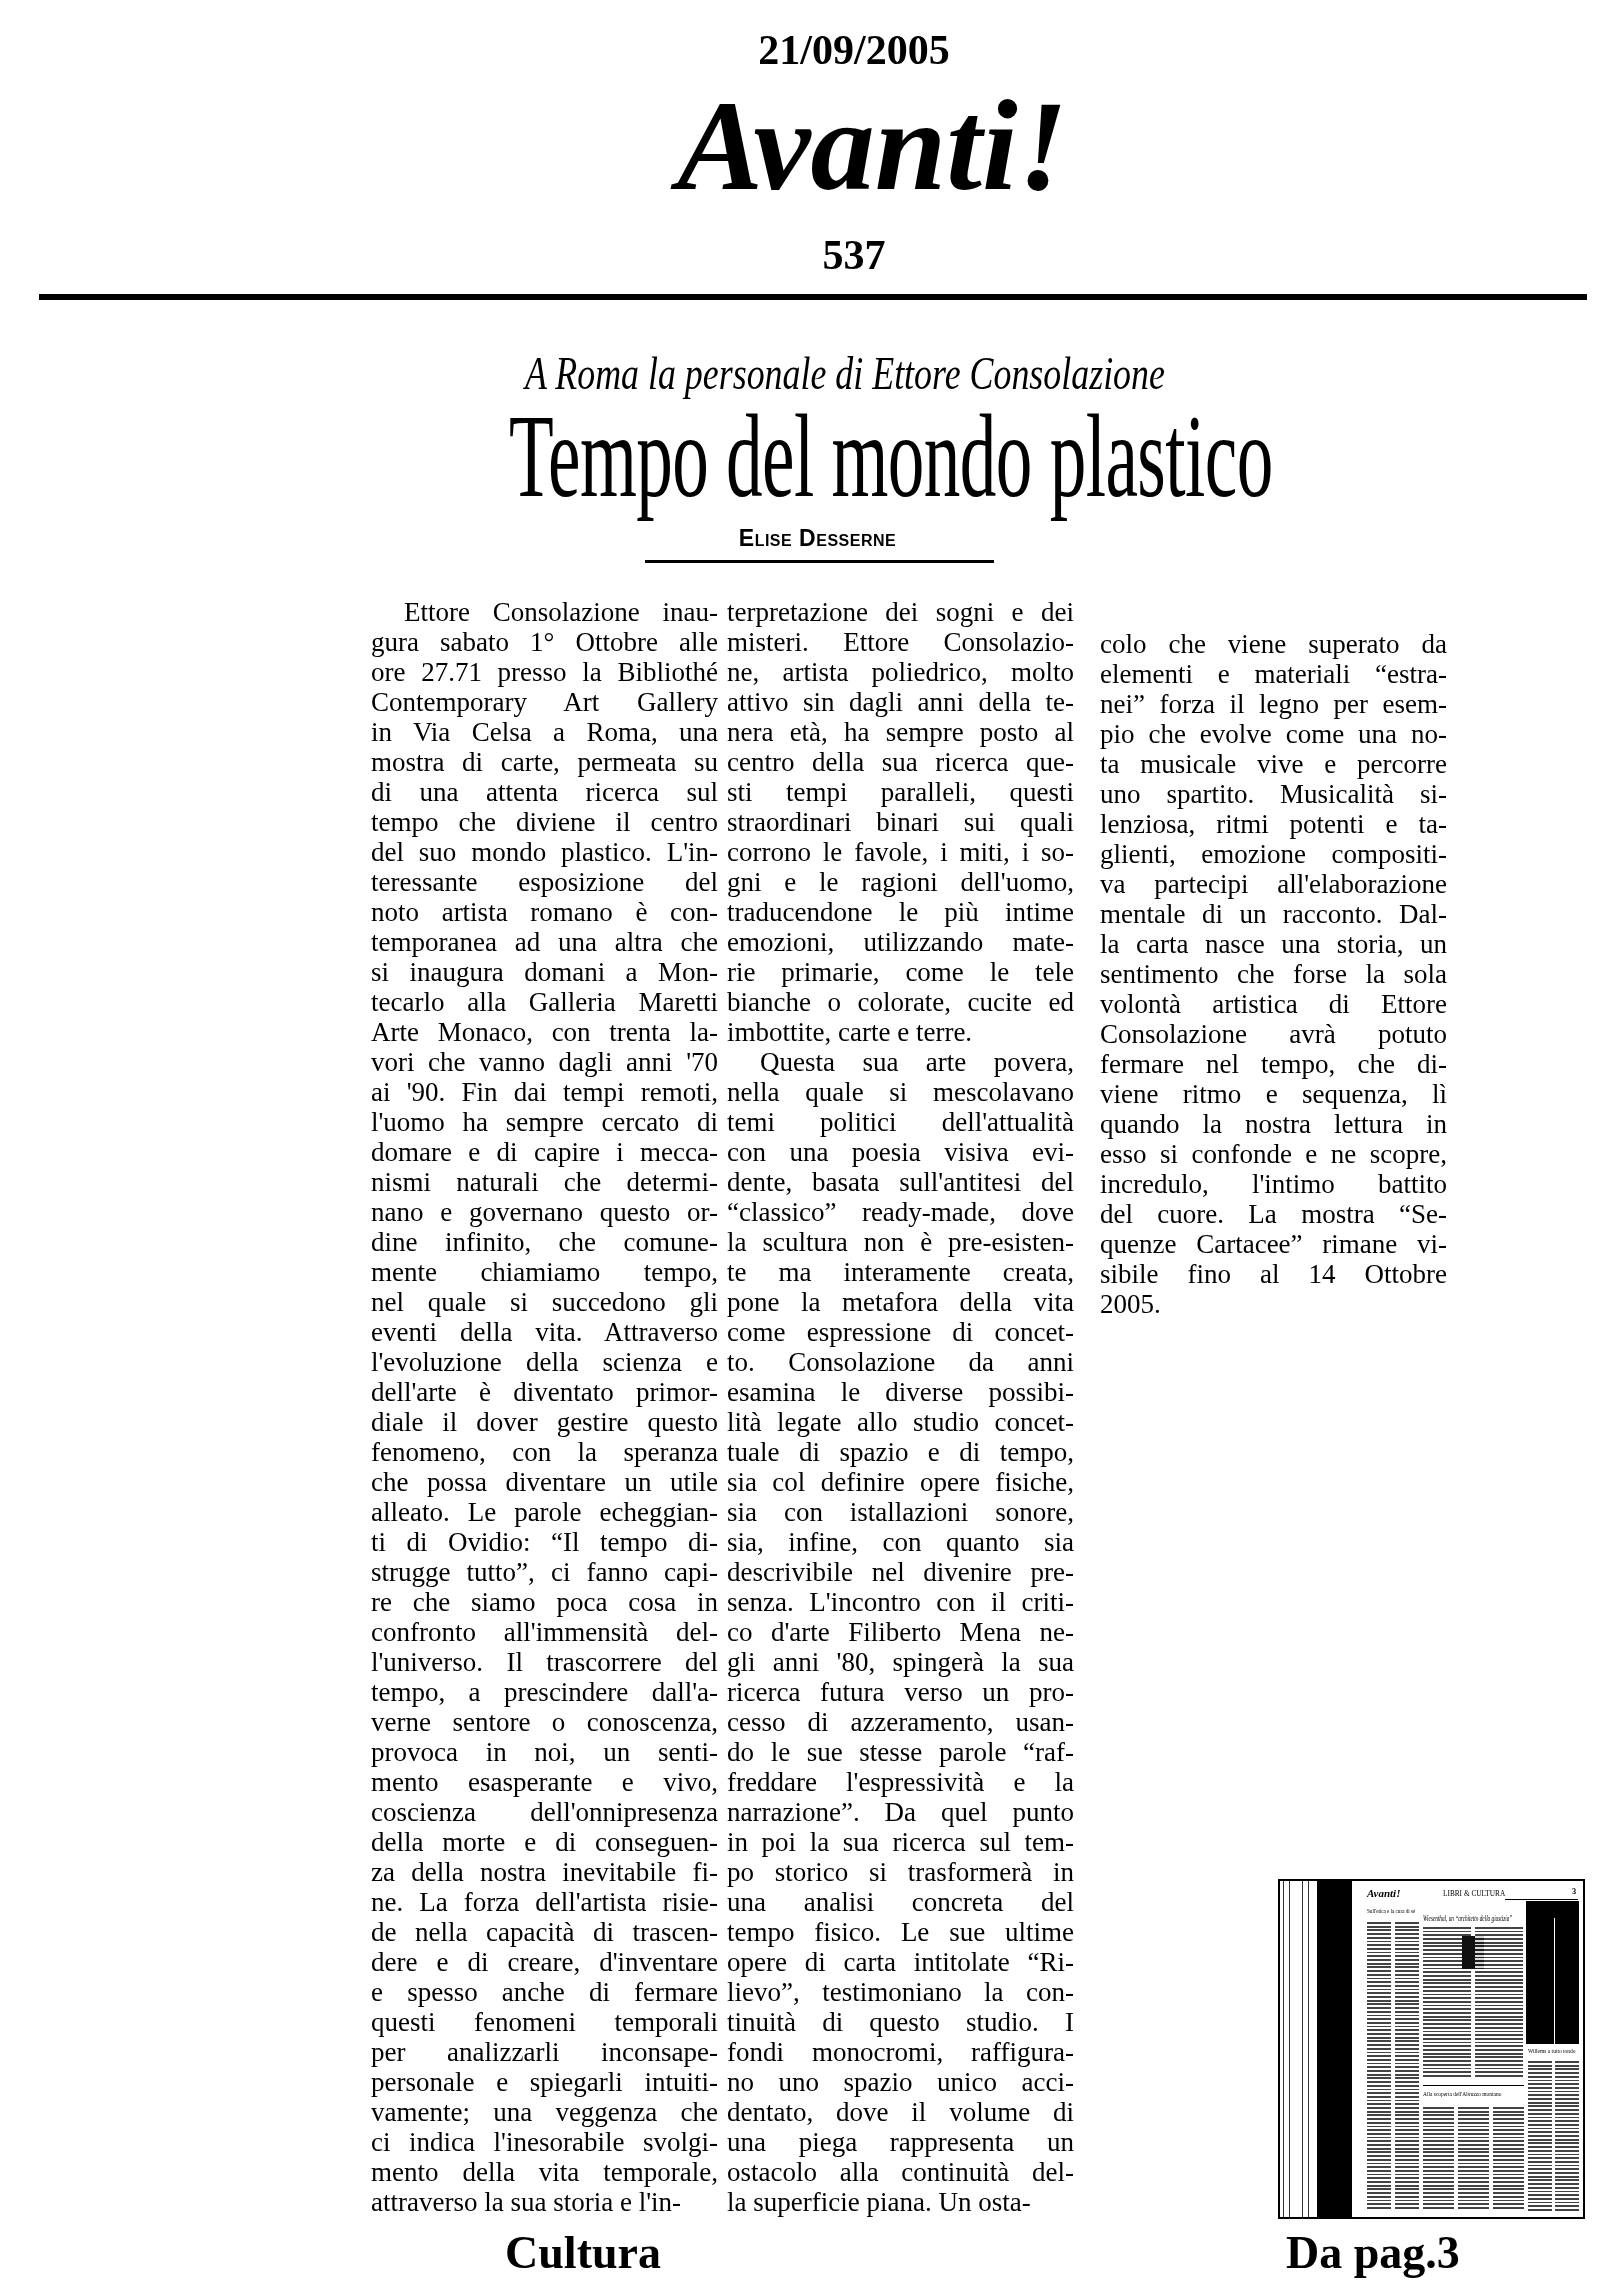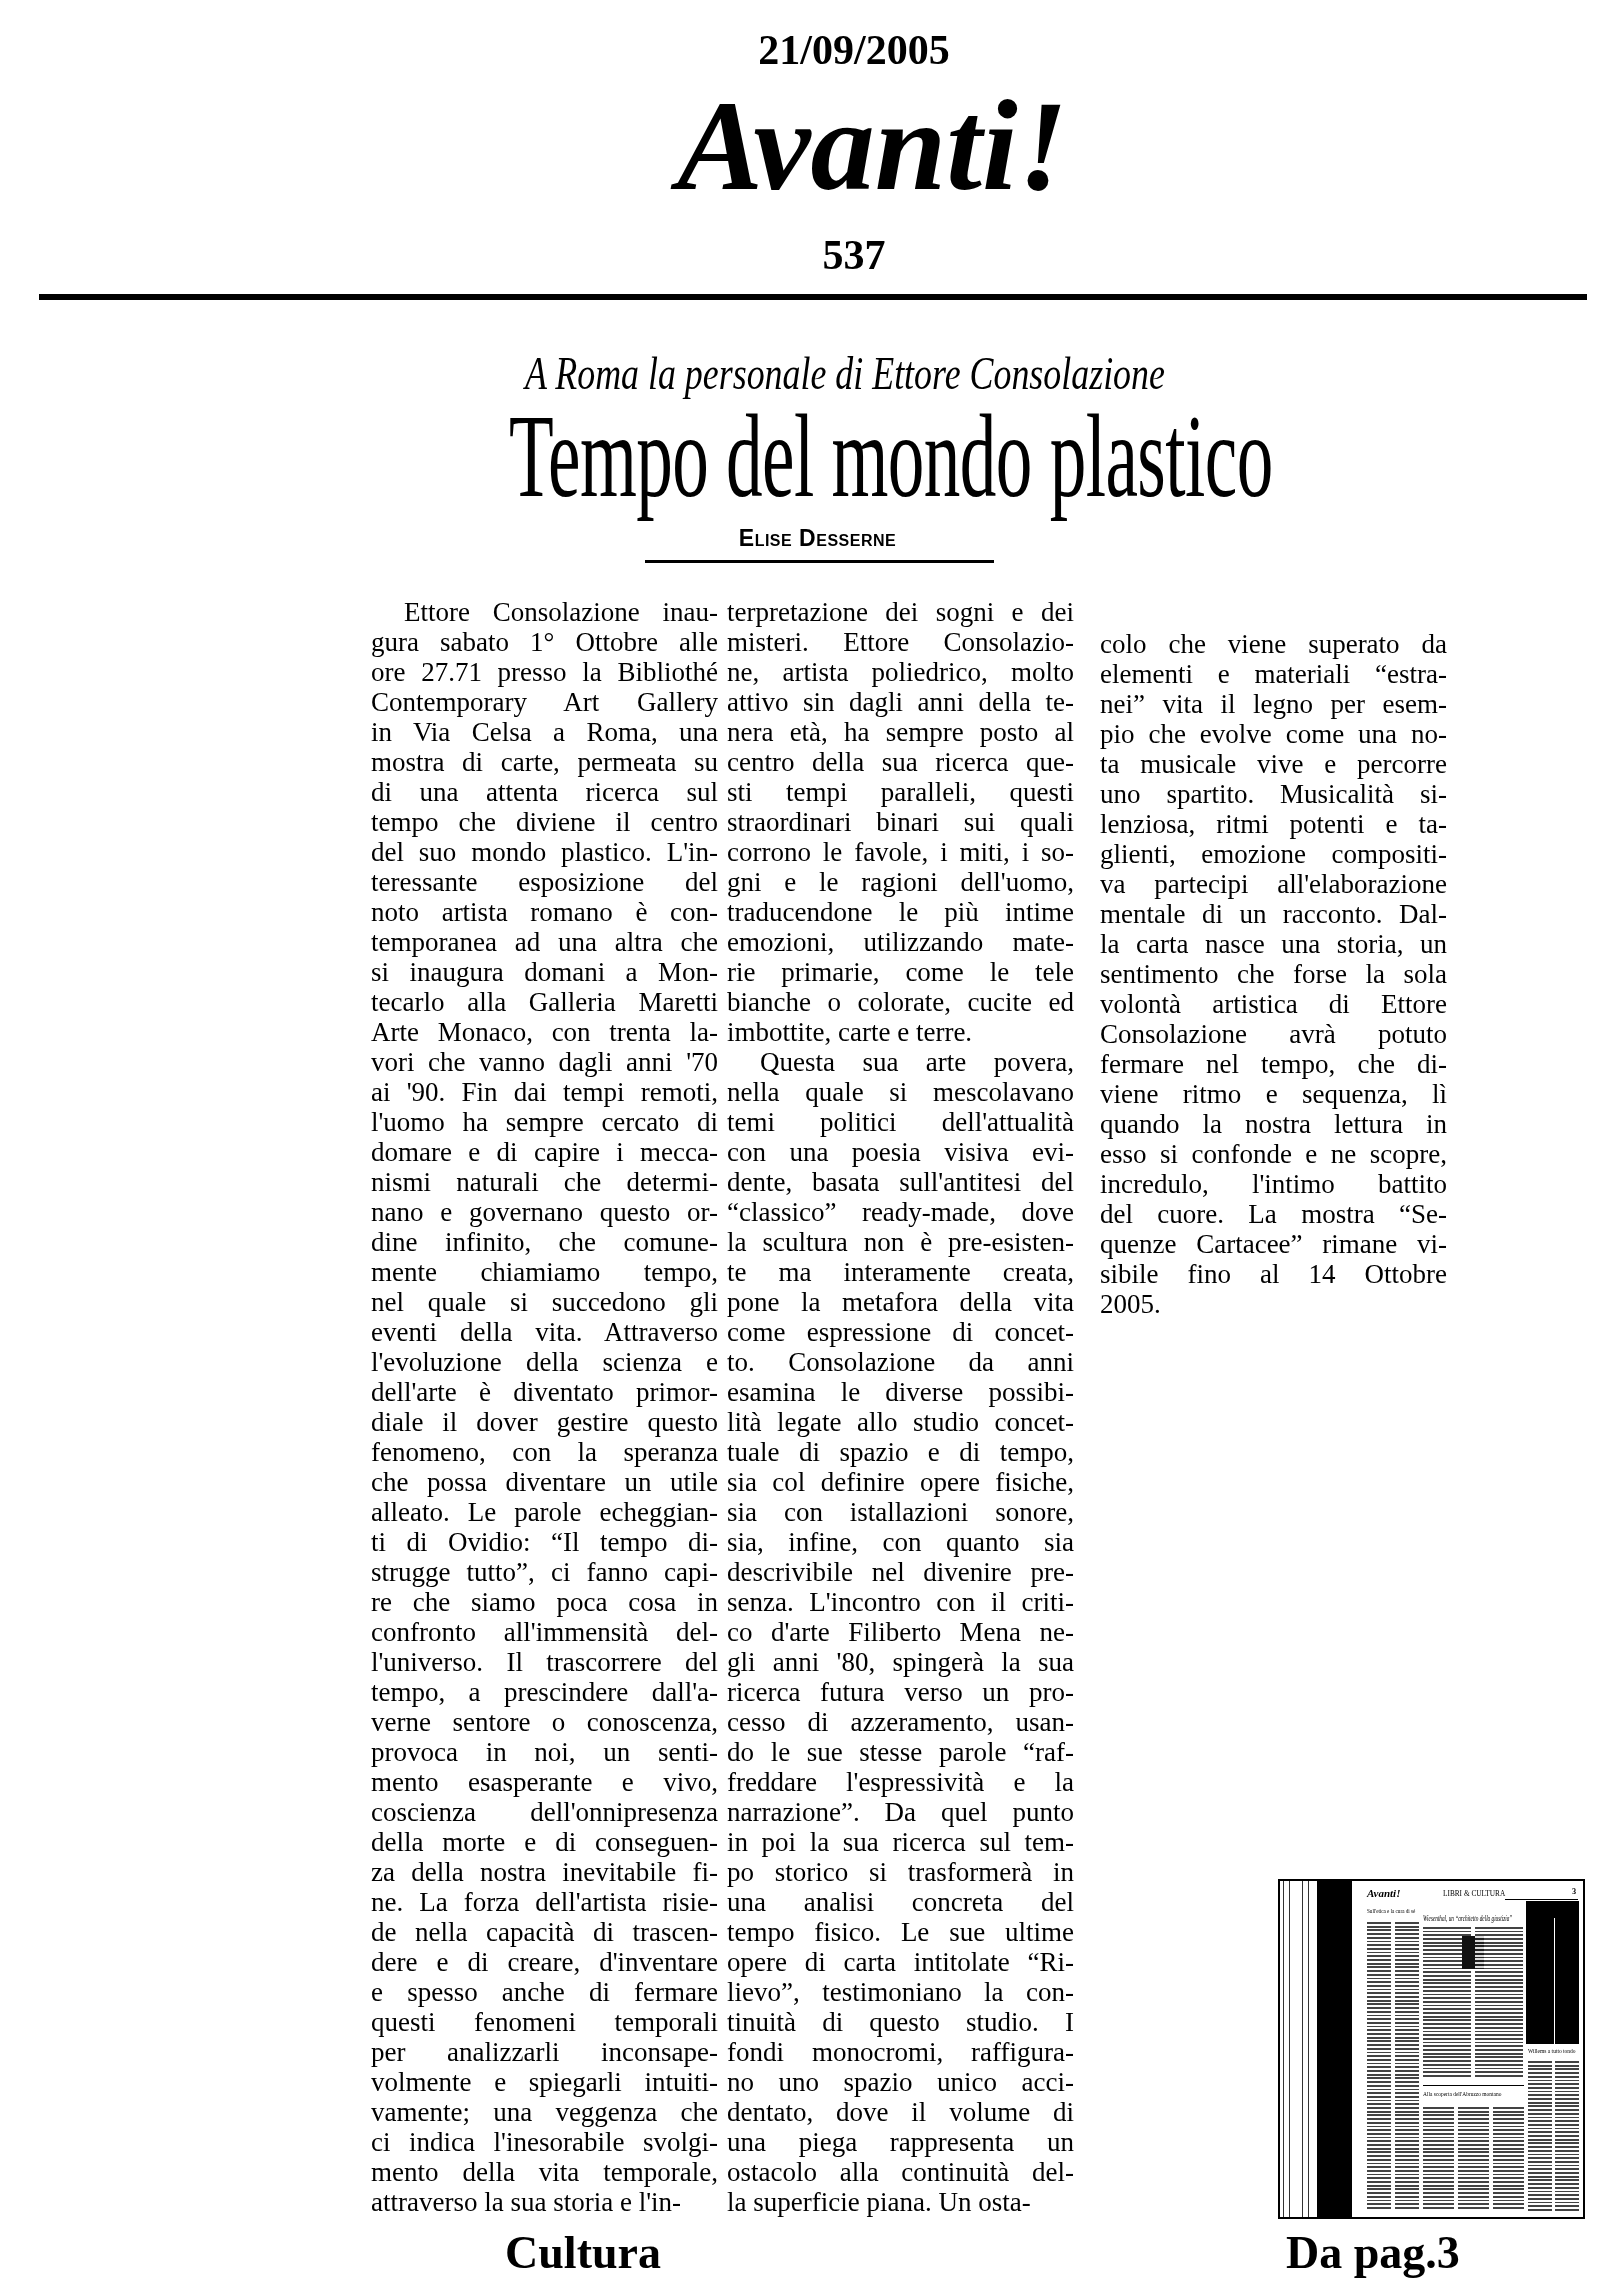--- a/index.html
+++ b/index.html
@@ -91,21 +91,21 @@
       <span class="line">mento esasperante e vivo,</span>
       <span class="line">coscienza dell'onnipresenza</span>
       <span class="line">della morte e di conseguen-</span>
       <span class="line">za della nostra inevitabile fi-</span>
       <span class="line">ne. La forza dell'artista risie-</span>
       <span class="line">de nella capacità di trascen-</span>
       <span class="line">dere e di creare, d'inventare</span>
       <span class="line">e spesso anche di fermare</span>
       <span class="line">questi fenomeni temporali</span>
       <span class="line">per analizzarli inconsape-</span>
-      <span class="line">volmente e spiegarli intuiti-</span>
+      <span class="line">personale e spiegarli intuiti-</span>
       <span class="line">vamente; una veggenza che</span>
       <span class="line">ci indica l'inesorabile svolgi-</span>
       <span class="line">mento della vita temporale,</span>
       <span class="line last">attraverso la sua storia e l'in-</span>
     </p>
   </div>
 <div id="col2" class="abs col">
     <p>
       <span class="line">terpretazione dei sogni e dei</span>
       <span class="line">misteri. Ettore Consolazio-</span>
@@ -162,21 +162,21 @@
       <span class="line">dentato, dove il volume di</span>
       <span class="line">una piega rappresenta un</span>
       <span class="line">ostacolo alla continuità del-</span>
       <span class="line last">la superficie piana. Un osta-</span>
     </p>
   </div>
 <div id="col3" class="abs col">
     <p>
       <span class="line">colo che viene superato da</span>
       <span class="line">elementi e materiali “estra-</span>
-      <span class="line">nei” vita il legno per esem-</span>
+      <span class="line">nei” forza il legno per esem-</span>
       <span class="line">pio che evolve come una no-</span>
       <span class="line">ta musicale vive e percorre</span>
       <span class="line">uno spartito. Musicalità si-</span>
       <span class="line">lenziosa, ritmi potenti e ta-</span>
       <span class="line">glienti, emozione compositi-</span>
       <span class="line">va partecipi all'elaborazione</span>
       <span class="line">mentale di un racconto. Dal-</span>
       <span class="line">la carta nasce una storia, un</span>
       <span class="line">sentimento che forse la sola</span>
       <span class="line">volontà artistica di Ettore</span>

